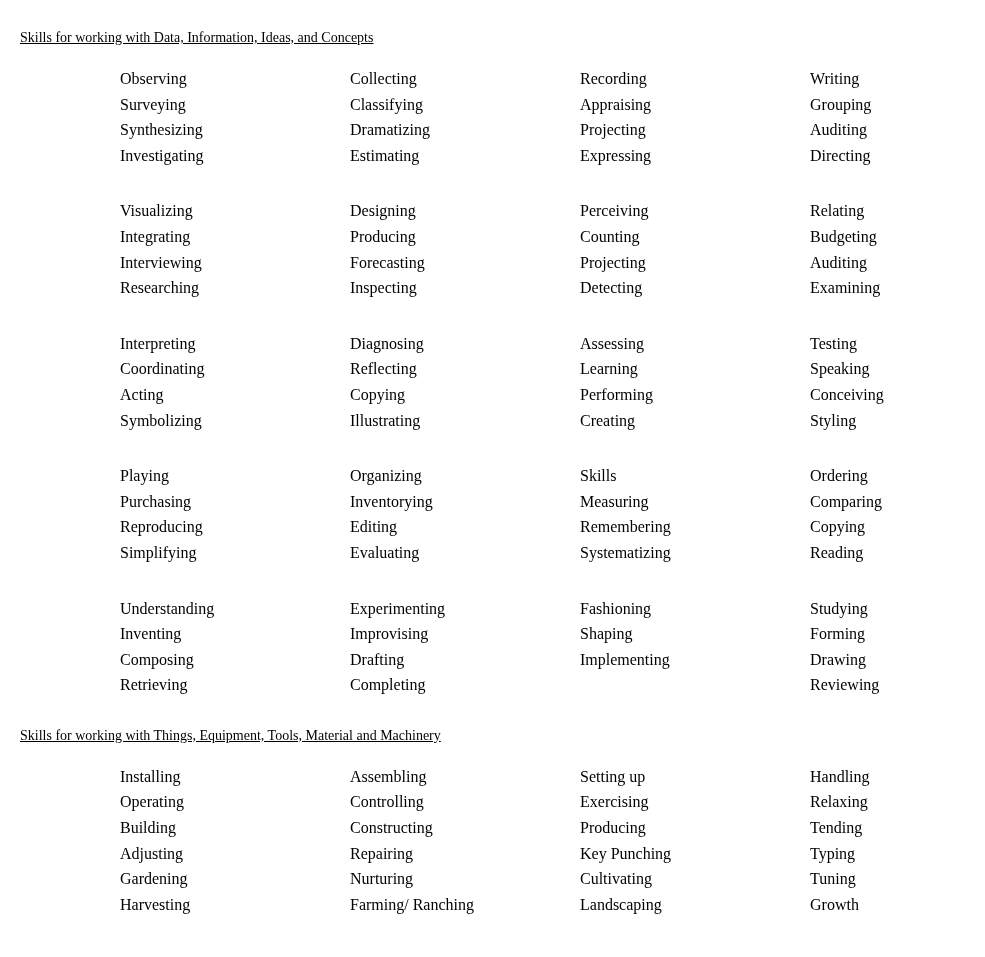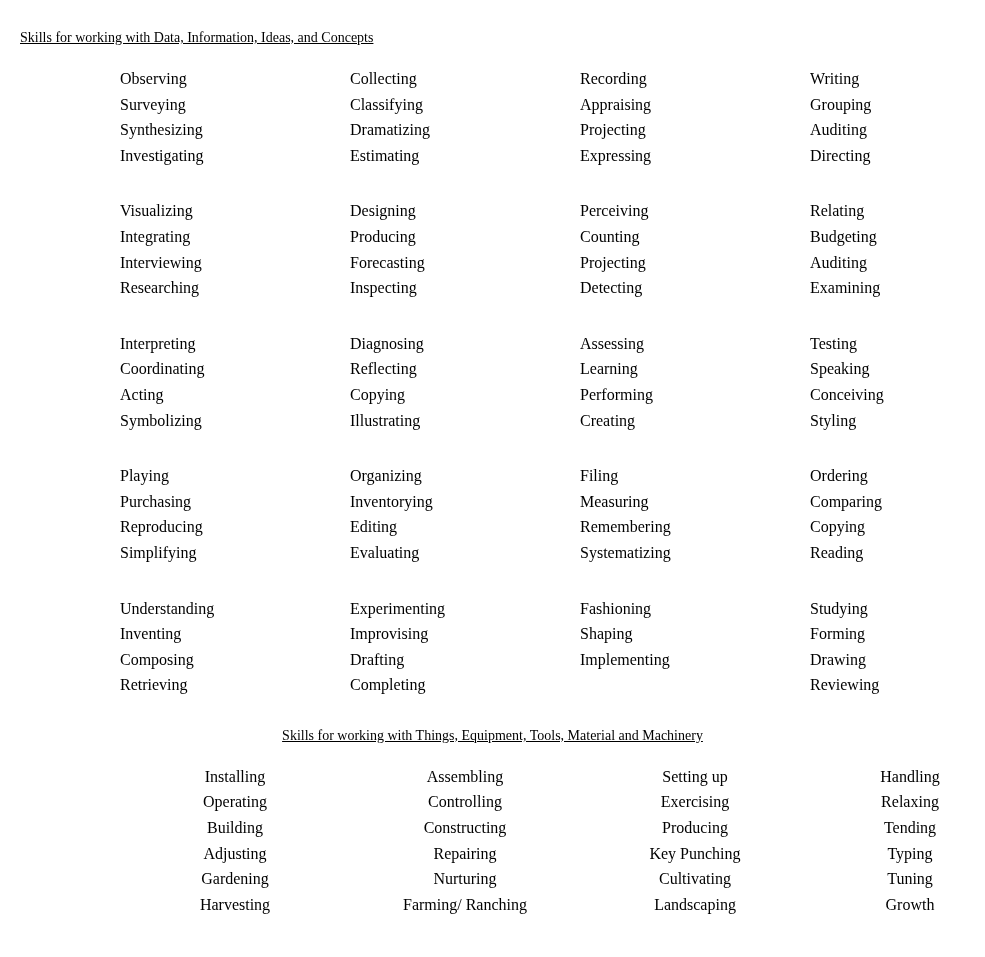--- a/index.html
+++ b/index.html
@@ -30,21 +30,20 @@
     }
     .skills-group {
       margin-bottom: 30px;
     }
     .skill-item {
       line-height: 1.6;
       white-space: nowrap;
     }
     .section2-gap {
       margin-top: 30px;
-      text-align: center;
     }
   </style>
 </head>
 <body>
 
 <div>
 
   <div>
     <div class="section-title">Skills for working with Data, Information, Ideas, and Concepts</div>
 
@@ -134,21 +133,21 @@
             <div class="skill-item">Reproducing</div>
             <div class="skill-item">Simplifying</div>
           </div>
           <div>
             <div class="skill-item">Organizing</div>
             <div class="skill-item">Inventorying</div>
             <div class="skill-item">Editing</div>
             <div class="skill-item">Evaluating</div>
           </div>
           <div>
-            <div class="skill-item">Filing</div>
+            <div class="skill-item">Skills</div>
             <div class="skill-item">Measuring</div>
             <div class="skill-item">Remembering</div>
             <div class="skill-item">Systematizing</div>
           </div>
           <div>
             <div class="skill-item">Ordering</div>
             <div class="skill-item">Comparing</div>
             <div class="skill-item">Copying</div>
             <div class="skill-item">Reading</div>
           </div>

